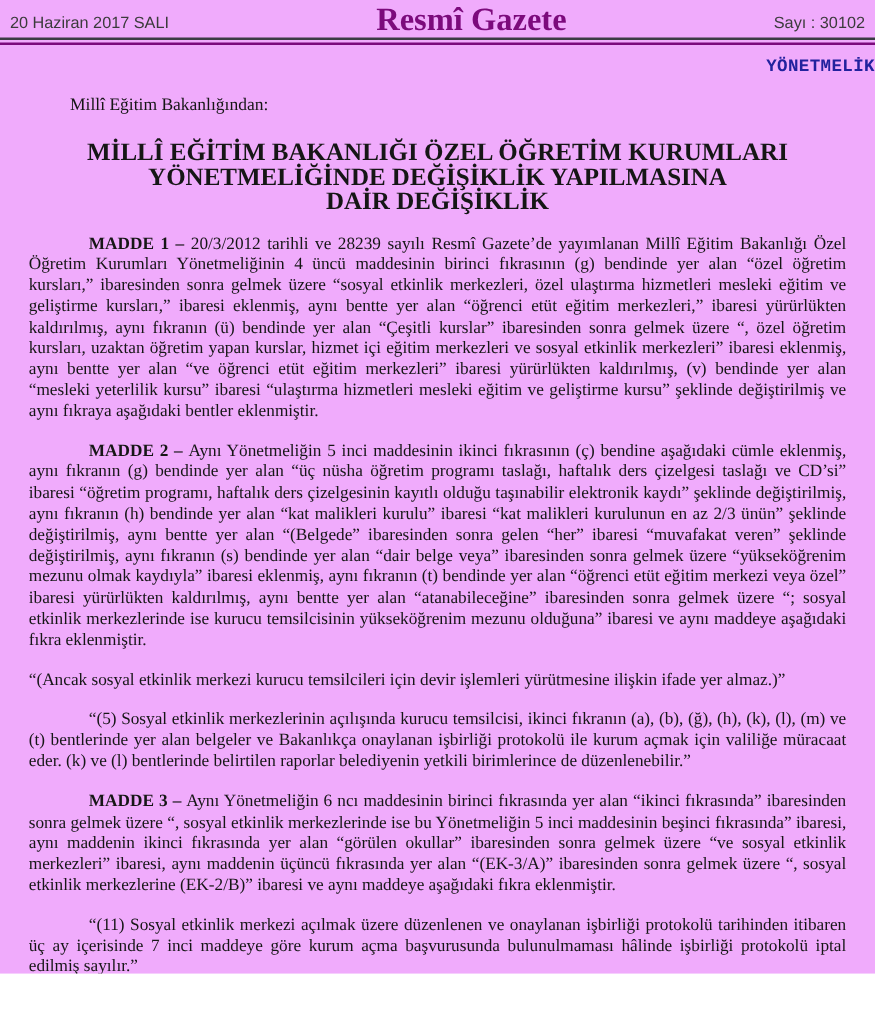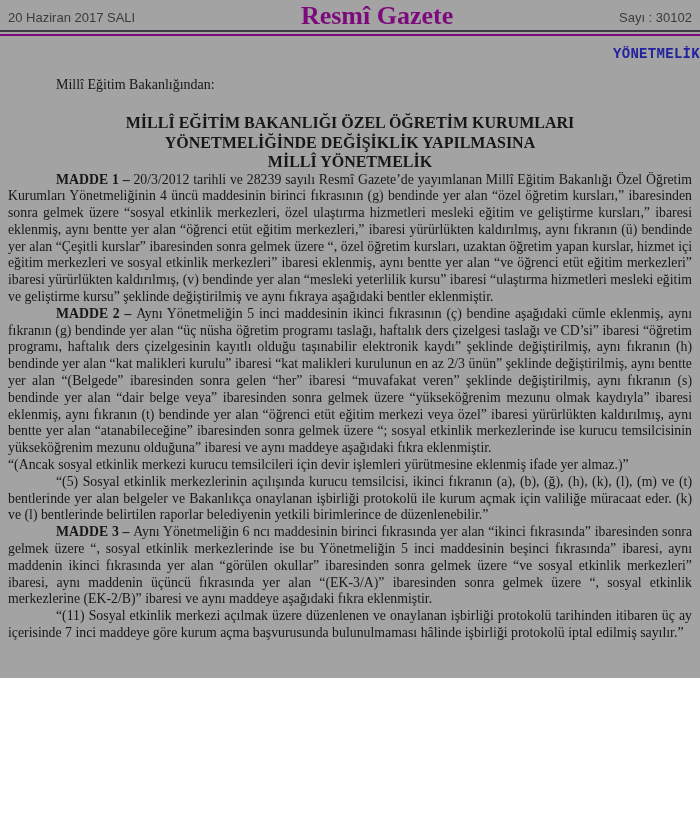--- a/index.html
+++ b/index.html
@@ -1,21 +1,21 @@
 <!DOCTYPE html>
 <html lang="tr"><head>
 <meta charset="utf-8">
 <style>
   html,body{margin:0;padding:0;background:#ffffff;}
   .page{
     position:relative;
-    width:700px;height:678px;
+    width:700px;height:779px;
     overflow:hidden;
     box-sizing:border-box;
-    background:#a3a3a3;
+    background:#f0abfc;
     font-family:"Liberation Serif", serif;
     color:#161616;
   }
   
   .header-row{
     display:flex;justify-content:space-between;align-items:flex-end;
     padding:5px 8px 3px 8px;
   }
   .header-side{
     font-family:"Liberation Sans", sans-serif;
@@ -37,25 +37,25 @@
     color:#22229e;
     margin:10px 0 13px 0;
   }
   
   .issuer{
     margin:0 0 1px 48px;
     font-size:14px;
   }
   .doc-title{
     text-align:center;font-weight:bold;
-    font-size:16px;line-height:19.5px;margin-top:20px;
+    font-size:20px;line-height:19.5px;margin-top:20px;
   }
   .body-text{padding:2px 8px 0 8px;}
   p.para{
-    margin:0;
+    margin:15px;
     text-align:justify;
     text-indent:48px;
     font-size:13.8px;
     line-height:16.8px;
   }
   p.para.no-indent{text-indent:0;}
   .madde-label{font-weight:bold;}
 </style>
 </head>
 <body>
@@ -72,30 +72,30 @@
 
   <div class="section-kind">YÖNETMELİK</div>
 
   <div class="body-text">
 
     <div class="issuer">Millî Eğitim Bakanlığından:</div>
 
     <div class="doc-title">
       <div>MİLLÎ EĞİTİM BAKANLIĞI ÖZEL ÖĞRETİM KURUMLARI</div>
       <div>YÖNETMELİĞİNDE DEĞİŞİKLİK YAPILMASINA</div>
-      <div>MİLLÎ YÖNETMELİK</div>
+      <div>DAİR DEĞİŞİKLİK</div>
     </div>
 
     <p class="para"><span class="madde-label">MADDE 1 – </span><span>20/3/2012 tarihli ve 28239 sayılı Resmî Gazete’de yayımlanan Millî Eğitim Bakanlığı Özel Öğretim Kurumları Yönetmeliğinin 4 üncü maddesinin birinci fıkrasının (g) bendinde yer alan “özel öğretim kursları,” ibaresinden sonra gelmek üzere “sosyal etkinlik merkezleri, özel ulaştırma hizmetleri mesleki eğitim ve geliştirme kursları,” ibaresi eklenmiş, aynı bentte yer alan “öğrenci etüt eğitim merkezleri,” ibaresi yürürlükten kaldırılmış, aynı fıkranın (ü) bendinde yer alan “Çeşitli kurslar” ibaresinden sonra gelmek üzere “, özel öğretim kursları, uzaktan öğretim yapan kurslar, hizmet içi eğitim merkezleri ve sosyal etkinlik merkezleri” ibaresi eklenmiş, aynı bentte yer alan “ve öğrenci etüt eğitim merkezleri” ibaresi yürürlükten kaldırılmış, (v) bendinde yer alan “mesleki yeterlilik kursu” ibaresi “ulaştırma hizmetleri mesleki eğitim ve geliştirme kursu” şeklinde değiştirilmiş ve aynı fıkraya aşağıdaki bentler eklenmiştir.</span></p>
 
 
 
     <p class="para"><span class="madde-label">MADDE 2 – </span><span>Aynı Yönetmeliğin 5 inci maddesinin ikinci fıkrasının (ç) bendine aşağıdaki cümle eklenmiş, aynı fıkranın (g) bendinde yer alan “üç nüsha öğretim programı taslağı, haftalık ders çizelgesi taslağı ve CD’si” ibaresi “öğretim programı, haftalık ders çizelgesinin kayıtlı olduğu taşınabilir elektronik kaydı” şeklinde değiştirilmiş, aynı fıkranın (h) bendinde yer alan “kat malikleri kurulu” ibaresi “kat malikleri kurulunun en az 2/3 ünün” şeklinde değiştirilmiş, aynı bentte yer alan “(Belgede” ibaresinden sonra gelen “her” ibaresi “muvafakat veren” şeklinde değiştirilmiş, aynı fıkranın (s) bendinde yer alan “dair belge veya” ibaresinden sonra gelmek üzere “yükseköğrenim mezunu olmak kaydıyla” ibaresi eklenmiş, aynı fıkranın (t) bendinde yer alan “öğrenci etüt eğitim merkezi veya özel” ibaresi yürürlükten kaldırılmış, aynı bentte yer alan “atanabileceğine” ibaresinden sonra gelmek üzere “; sosyal etkinlik merkezlerinde ise kurucu temsilcisinin yükseköğrenim mezunu olduğuna” ibaresi ve aynı maddeye aşağıdaki fıkra eklenmiştir.</span></p>
 
-    <p class="para no-indent"><span>“(Ancak sosyal etkinlik merkezi kurucu temsilcileri için devir işlemleri yürütmesine eklenmiş ifade yer almaz.)”</span></p>
+    <p class="para no-indent"><span>“(Ancak sosyal etkinlik merkezi kurucu temsilcileri için devir işlemleri yürütmesine ilişkin ifade yer almaz.)”</span></p>
 
     <p class="para"><span>“(5) Sosyal etkinlik merkezlerinin açılışında kurucu temsilcisi, ikinci fıkranın (a), (b), (ğ), (h), (k), (l), (m) ve (t) bentlerinde yer alan belgeler ve Bakanlıkça onaylanan işbirliği protokolü ile kurum açmak için valiliğe müracaat eder. (k) ve (l) bentlerinde belirtilen raporlar belediyenin yetkili birimlerince de düzenlenebilir.”</span></p>
 
     <p class="para"><span class="madde-label">MADDE 3 – </span><span>Aynı Yönetmeliğin 6 ncı maddesinin birinci fıkrasında yer alan “ikinci fıkrasında” ibaresinden sonra gelmek üzere “, sosyal etkinlik merkezlerinde ise bu Yönetmeliğin 5 inci maddesinin beşinci fıkrasında” ibaresi, aynı maddenin ikinci fıkrasında yer alan “görülen okullar” ibaresinden sonra gelmek üzere “ve sosyal etkinlik merkezleri” ibaresi, aynı maddenin üçüncü fıkrasında yer alan “(EK-3/A)” ibaresinden sonra gelmek üzere “, sosyal etkinlik merkezlerine (EK-2/B)” ibaresi ve aynı maddeye aşağıdaki fıkra eklenmiştir.</span></p>
 
     <p class="para"><span>“(11) Sosyal etkinlik merkezi açılmak üzere düzenlenen ve onaylanan işbirliği protokolü tarihinden itibaren üç ay içerisinde 7 inci maddeye göre kurum açma başvurusunda bulunulmaması hâlinde işbirliği protokolü iptal edilmiş sayılır.”</span></p>
 
   </div>
 </div>
 

